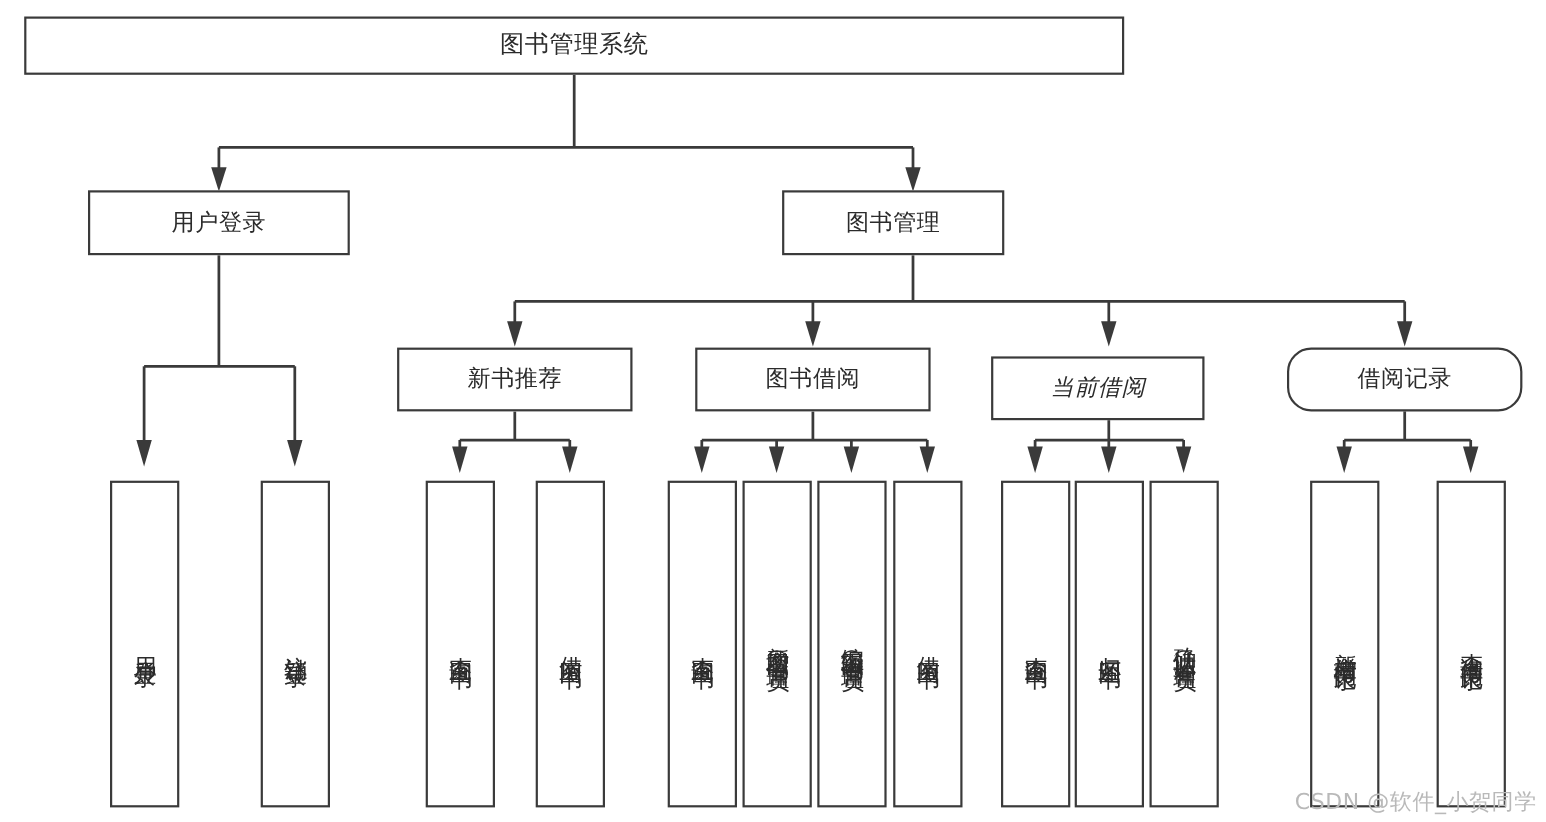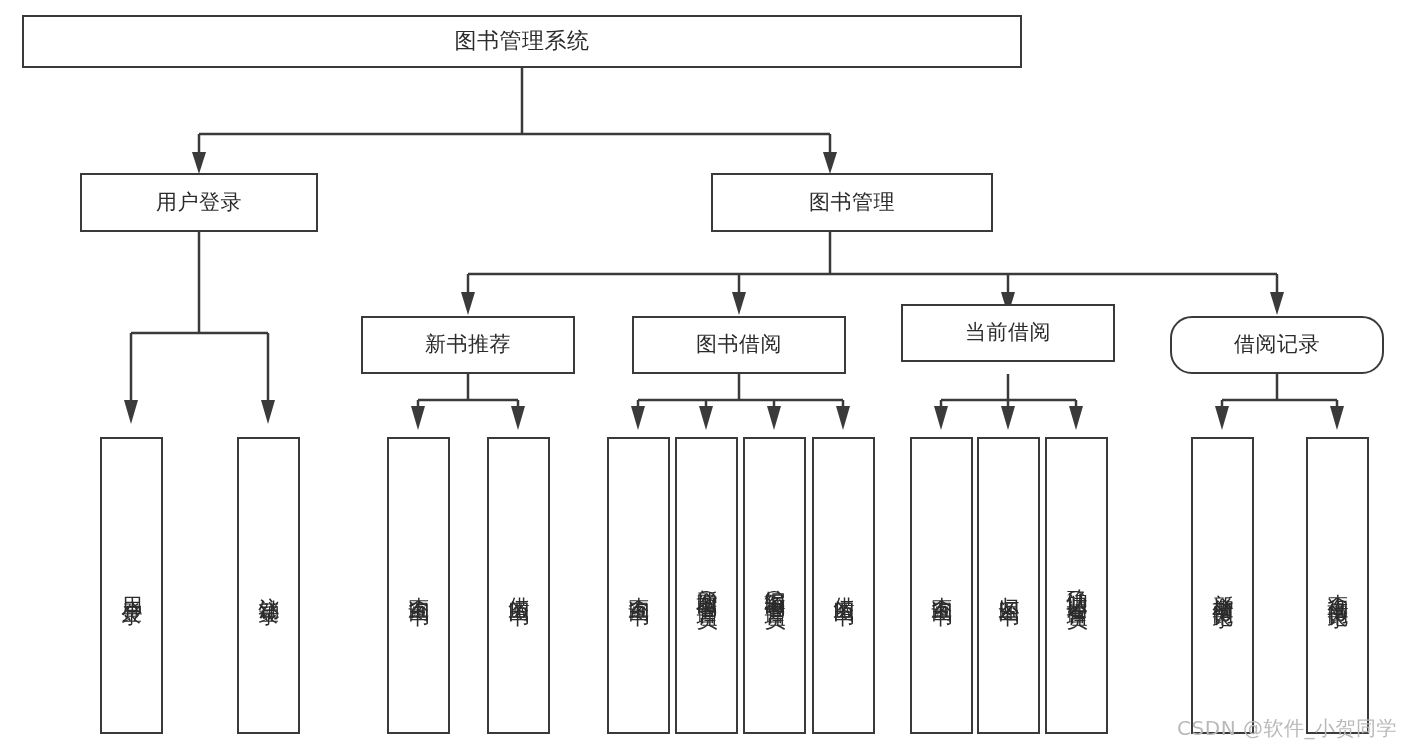--- a/index.html
+++ b/index.html
@@ -146,31 +146,31 @@
     <polygon class="arrowhead" points="1337,430 1330,406 1344,406"></polygon>
   </svg>
 
   <div class="node h root" style="left:22px; top:15px; width:1000px; height:53px;">
     <span class="label">图书管理系统</span>
   </div>
 
   <div class="node h" style="left:80px; top:173px; width:238px; height:59px;">
     <span class="label">用户登录</span>
   </div>
-  <div class="node h" style="left:711px; top:173px; width:282px; height:59px;">
+  <div class="node h" style="left:711px; top:173px; width:202px; height:59px;">
     <span class="label">图书管理</span>
   </div>
 
   <div class="node h" style="left:361px; top:316px; width:214px; height:58px;">
     <span class="label">新书推荐</span>
   </div>
   <div class="node h" style="left:632px; top:316px; width:214px; height:58px;">
     <span class="label">图书借阅</span>
   </div>
-  <div class="node h" style="left:901px; top:304px; width:214px; height:58px;">
+  <div class="node h" style="left:901px; top:324px; width:194px; height:58px;font-style:italic;">
     <span class="label">当前借阅</span>
   </div>
   <div class="node h" style="left:1170px; top:316px; width:214px; height:58px;border-radius:22px;">
     <span class="label">借阅记录</span>
   </div>
 
   <div class="node v" style="left:100px; top:437px; width:63px; height:297px;">
     <span class="label">用户登录</span>
   </div>
   <div class="node v" style="left:237px; top:437px; width:63px; height:297px;">

